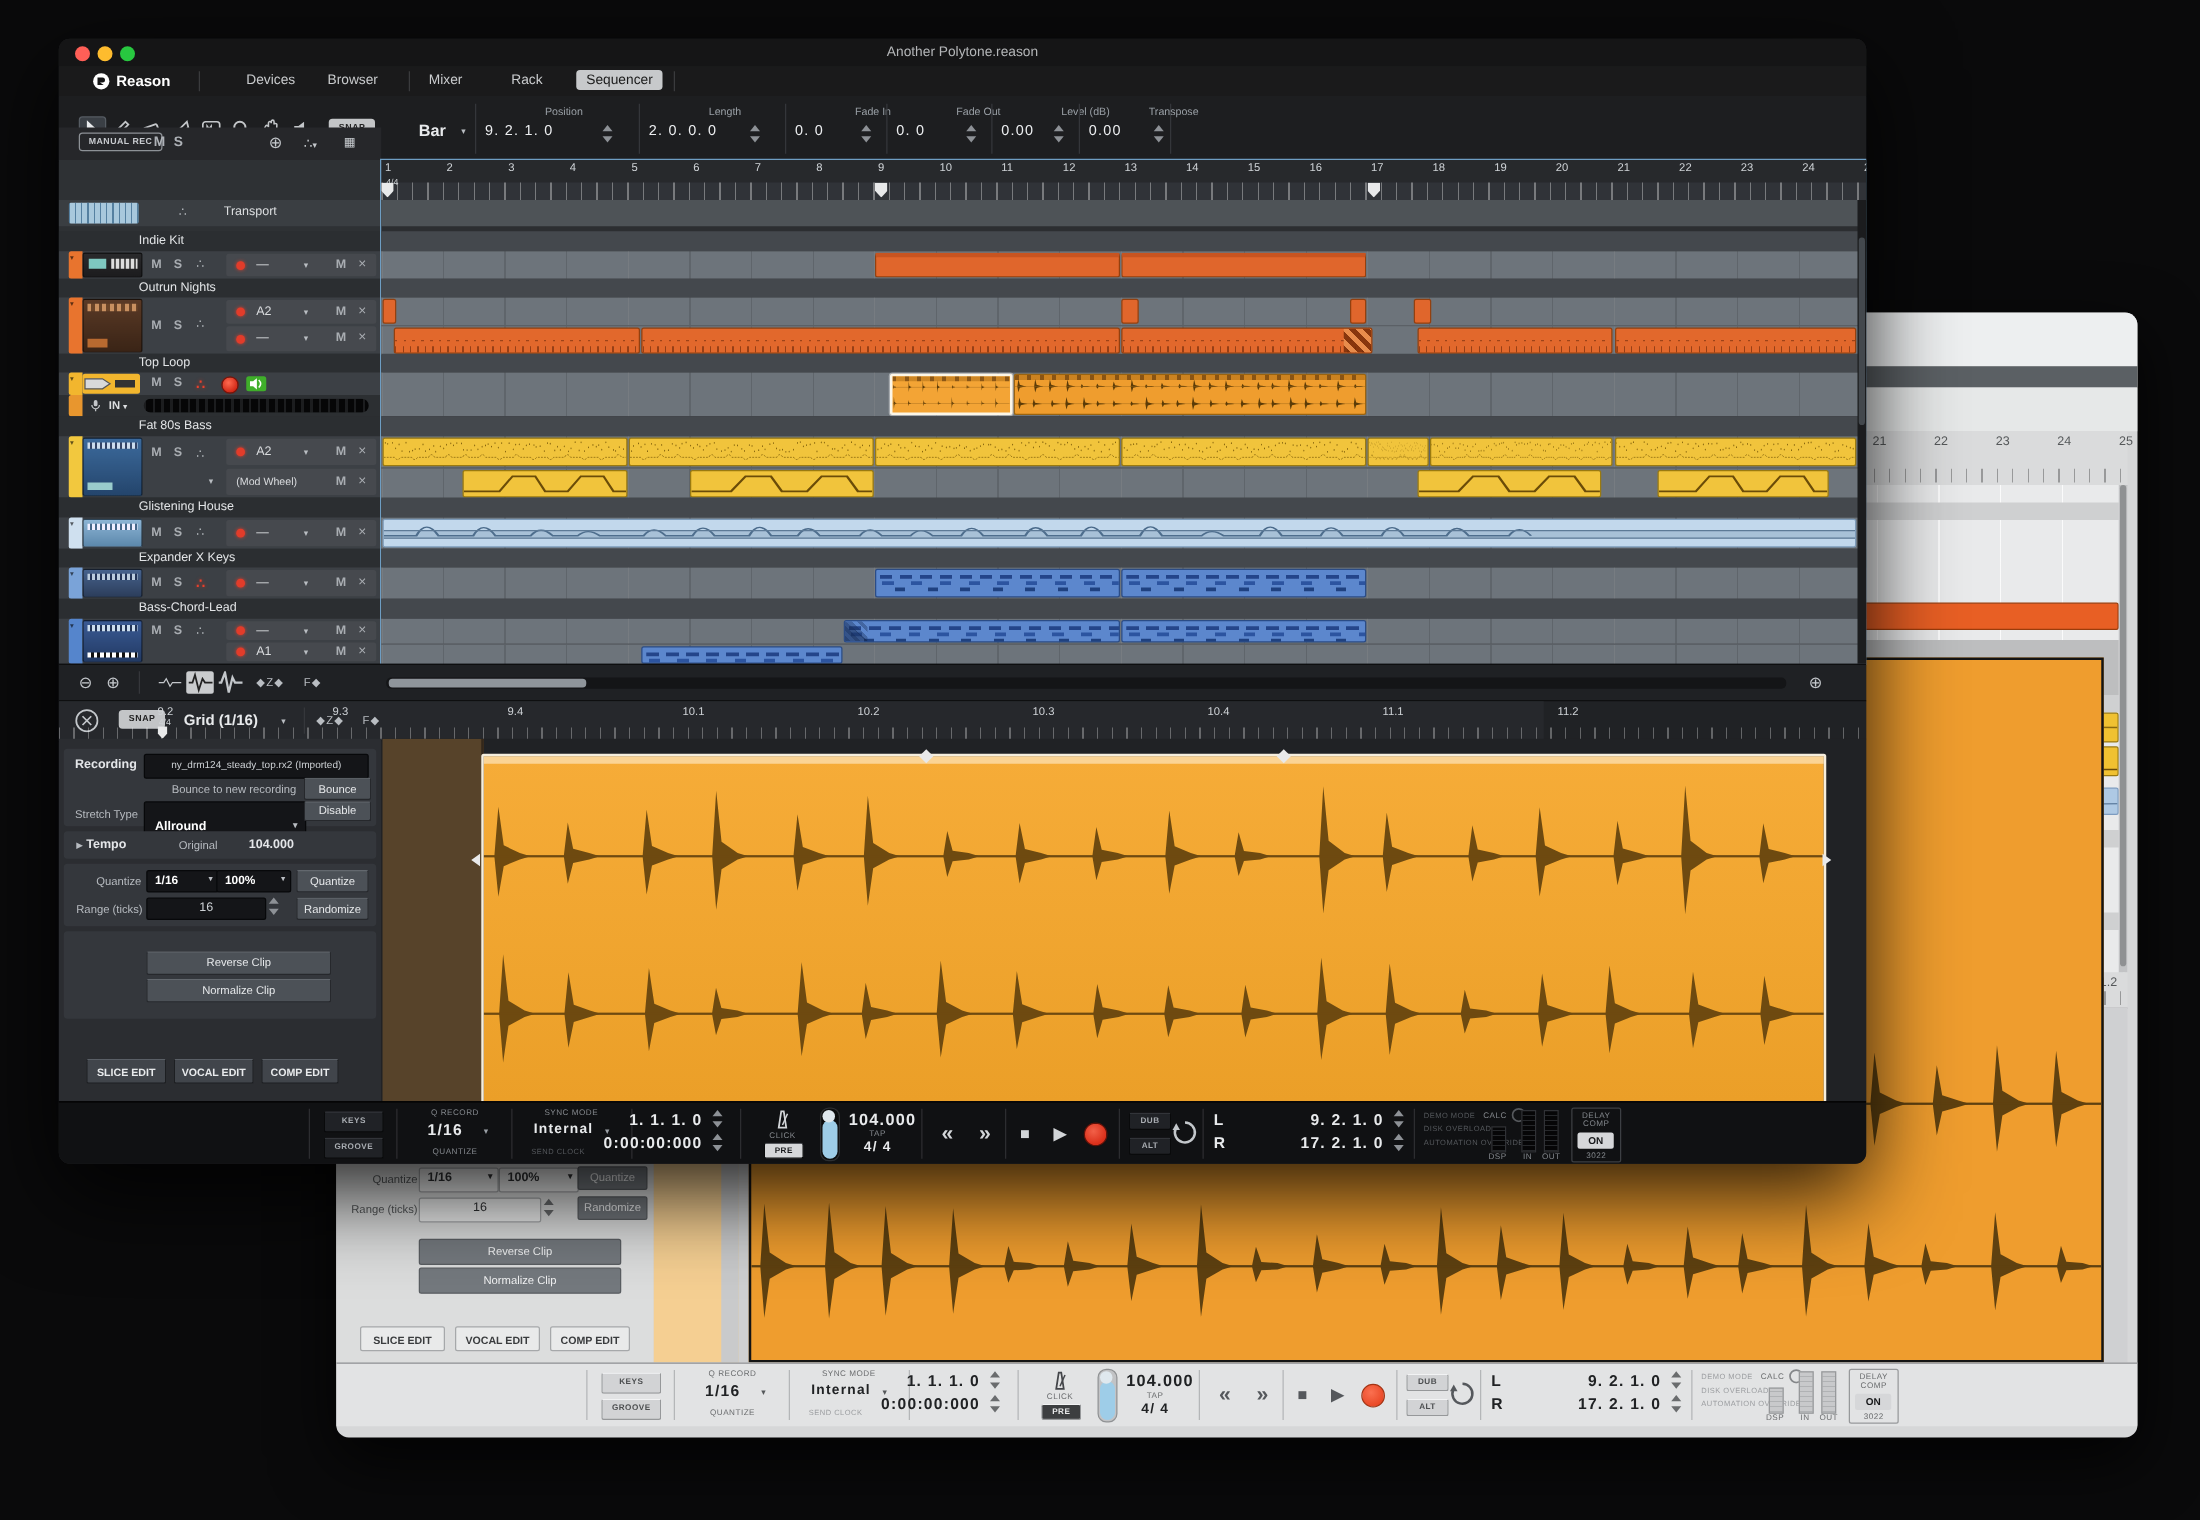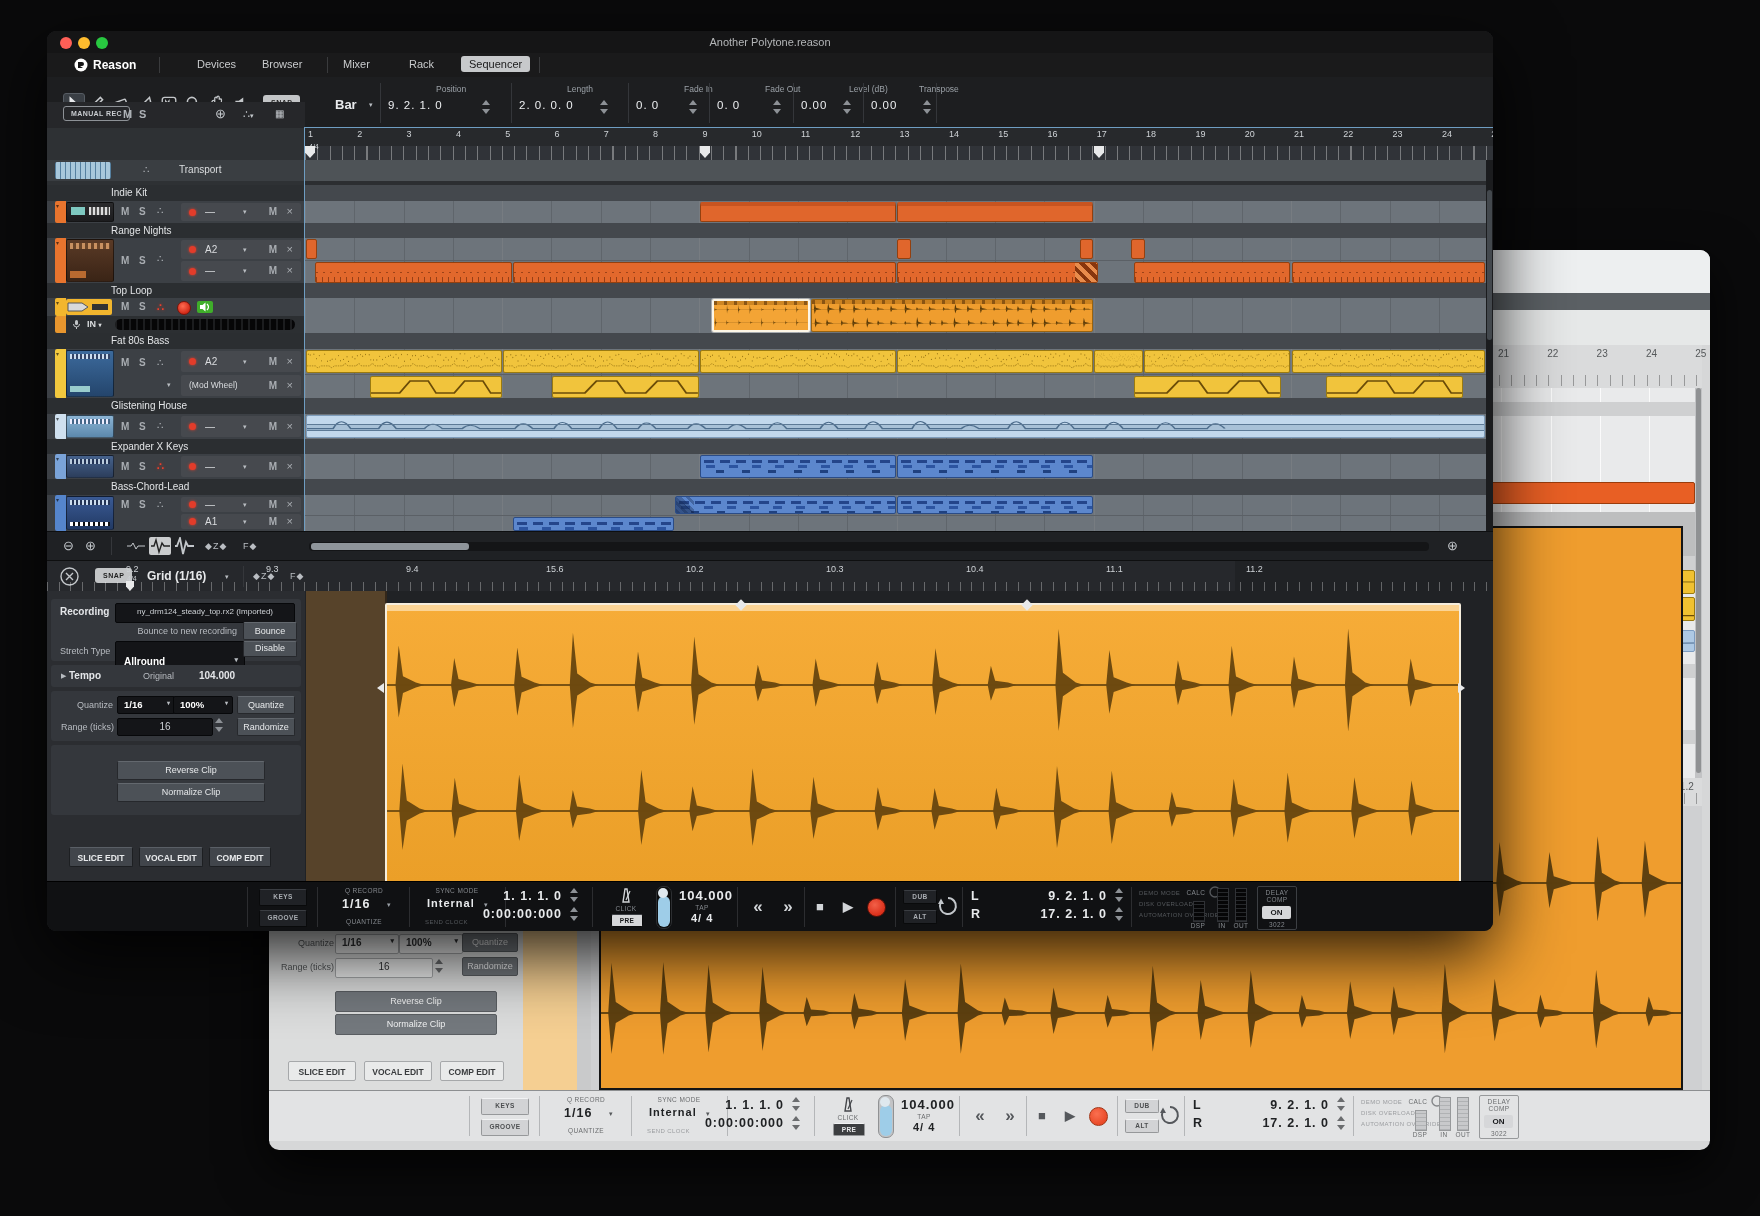--- a/index.html
+++ b/index.html
@@ -501,21 +501,21 @@
         <div class="abs subbox">
             <span class="reddot"></span>
             <span class="inval">—</span>
             <span class="ddar">▾</span>
             <span class="subM">M</span>
             <span class="subX">×</span>
           </div>
       </div>
 
       <div class="abs pname" style="top:95px;height:15px;">
-          <span>Range Nights</span>
+          <span>Outrun Nights</span>
         </div>
       <div class="abs prow" style="top:110px;height:45px;">
         <div class="abs ptab" style="background:#e8742e;"></div>
           <span class="fold">▾</span>
         <div class="abs pthumb" style="background:linear-gradient(#5a3a26,#3a2416);">
             <i style="position:absolute;left:3px;top:3px;right:3px;height:6px;background:repeating-linear-gradient(90deg,#c89060 0 3px,#6a4428 3px 6px);"></i>
             <i style="position:absolute;left:3px;bottom:3px;width:16px;height:7px;background:#b86a30;"></i>
           </div>
         <span class="abs pms" style="left:74px;">M</span>
         <span class="abs pms" style="left:92px;">S</span>
@@ -1371,21 +1371,21 @@
       <div class="abs" style="left:196px;top:5px;width:1px;height:21px;background:#35373b;"></div>
       <span class="abs zt" style="left:206px;top:10px;">◆Z◆</span>
       <span class="abs zt" style="left:243px;top:10px;">F◆</span>
       <div class="eruler">
         <div class="eticks"></div>
         <span class="tsig" style="left:80px;top:14px;">4/4</span>
         <div class="mark" style="left:79px;top:20px;width:8px;height:10px;"></div>
       <span class="num" style="left: 79px;">9.2</span>
           <span class="num" style="left: 219px;">9.3</span>
           <span class="num" style="left: 359px;">9.4</span>
-          <span class="num" style="left: 499px;">15.6</span>
+          <span class="num" style="left: 499px;">10.1</span>
           <span class="num" style="left: 639px;">10.2</span>
           <span class="num" style="left: 779px;">10.3</span>
           <span class="num" style="left: 919px;">10.4</span>
           <span class="num" style="left: 1059px;">11.1</span>
           <span class="num" style="left: 1199px;">11.2</span>
         </div>
     </div>
 
     <div class="abs editleft">
       <div class="abs grp" style="top:8px;height:62px;">

